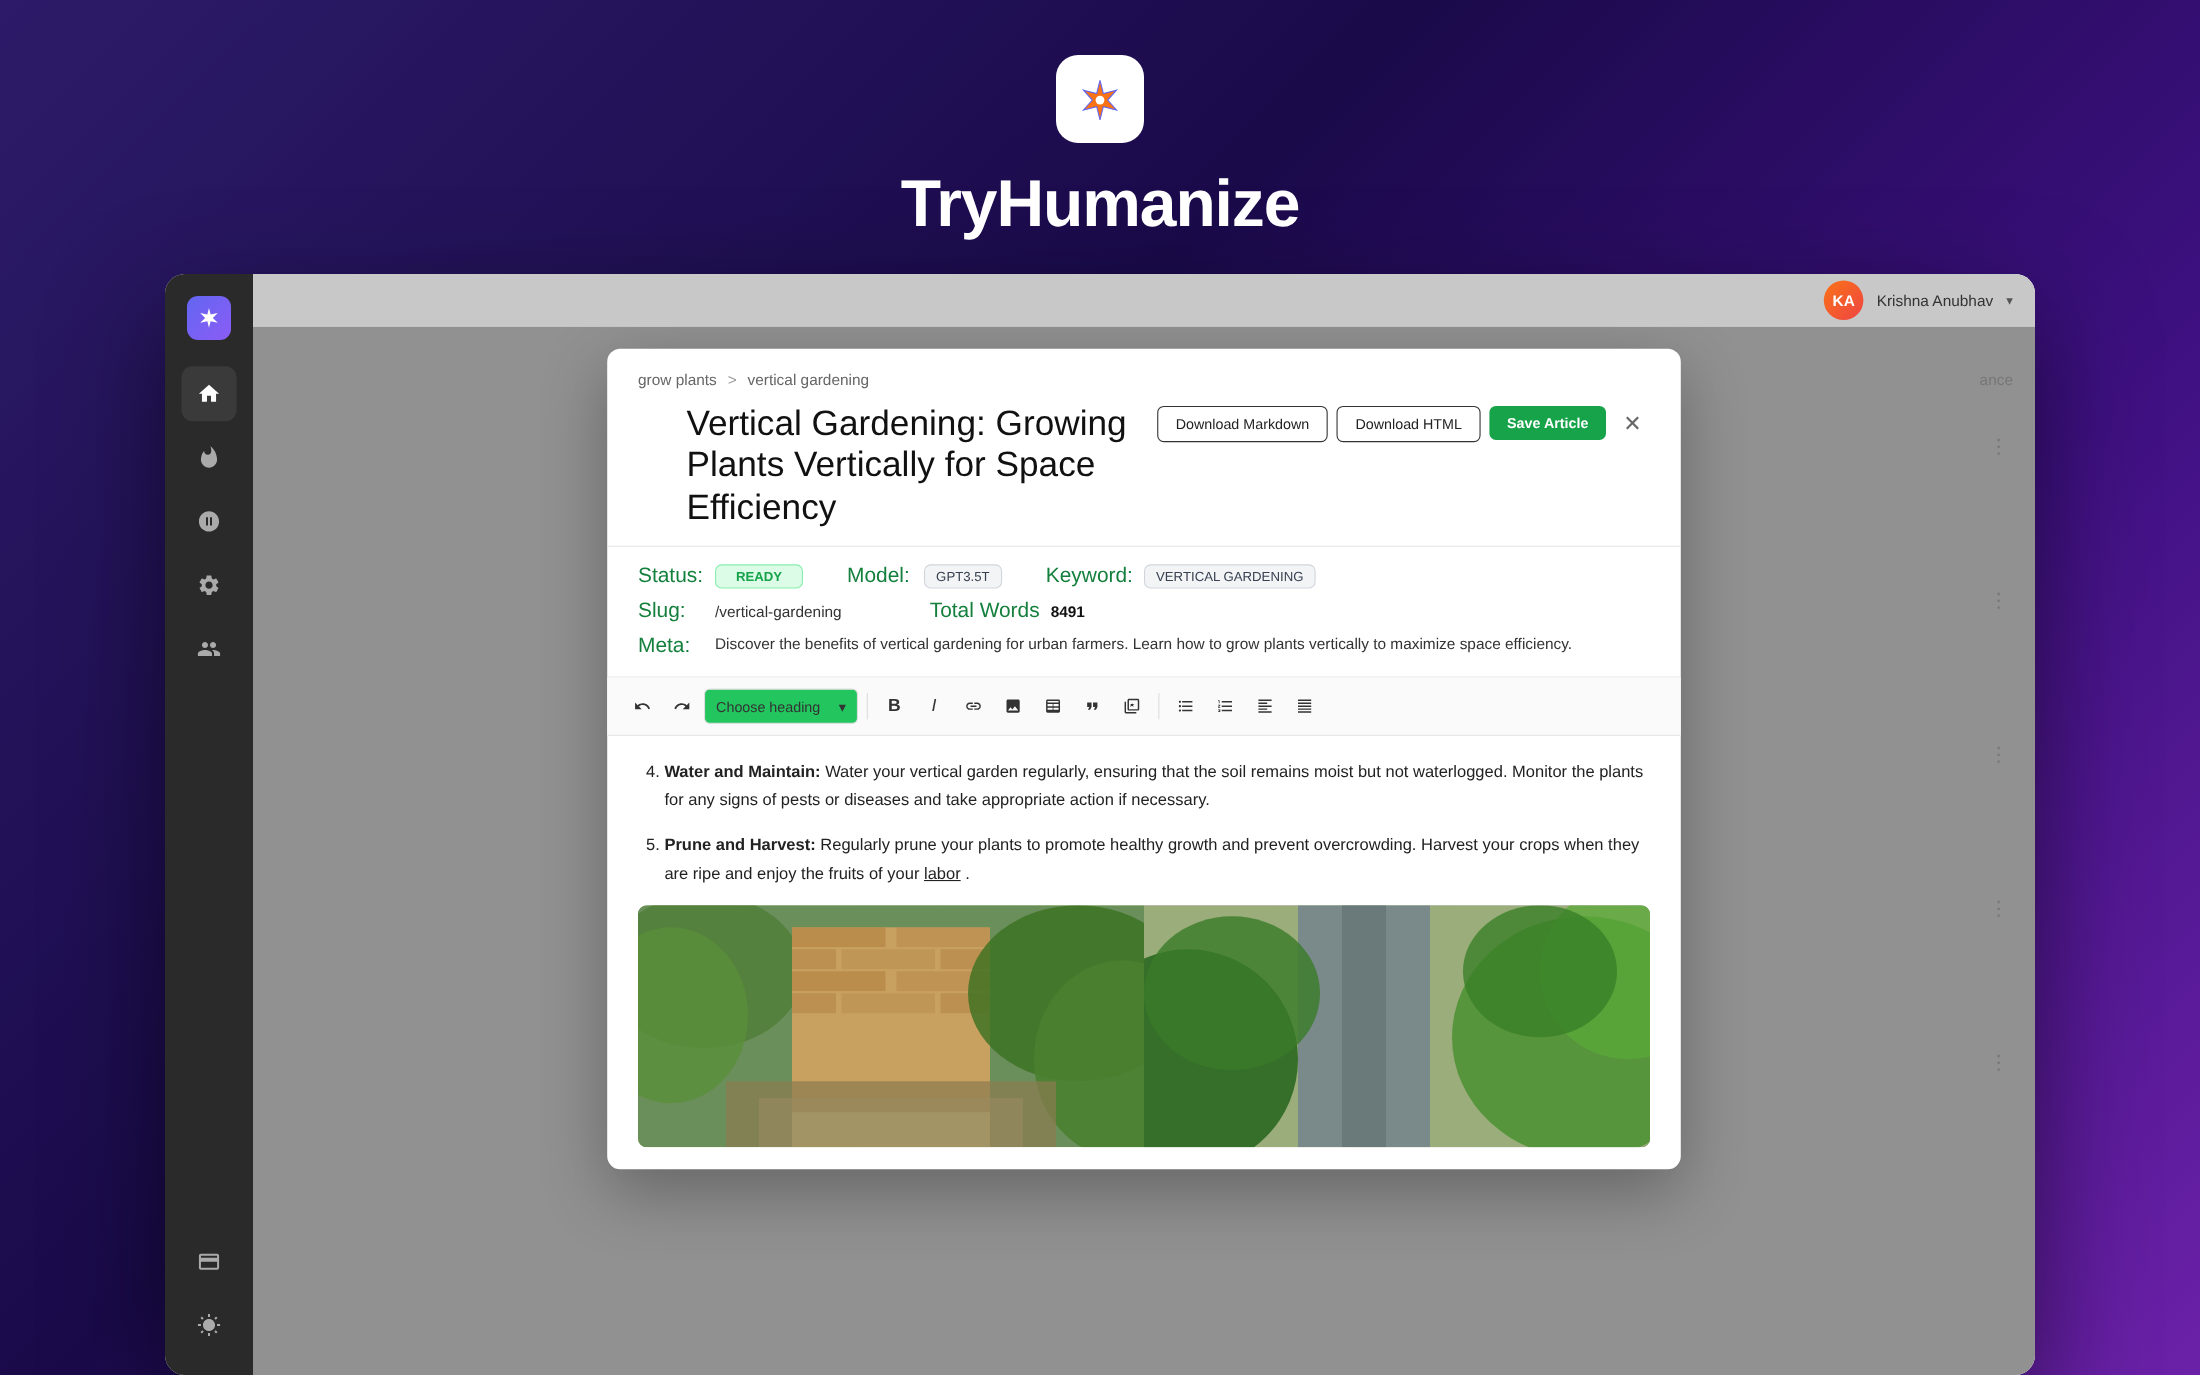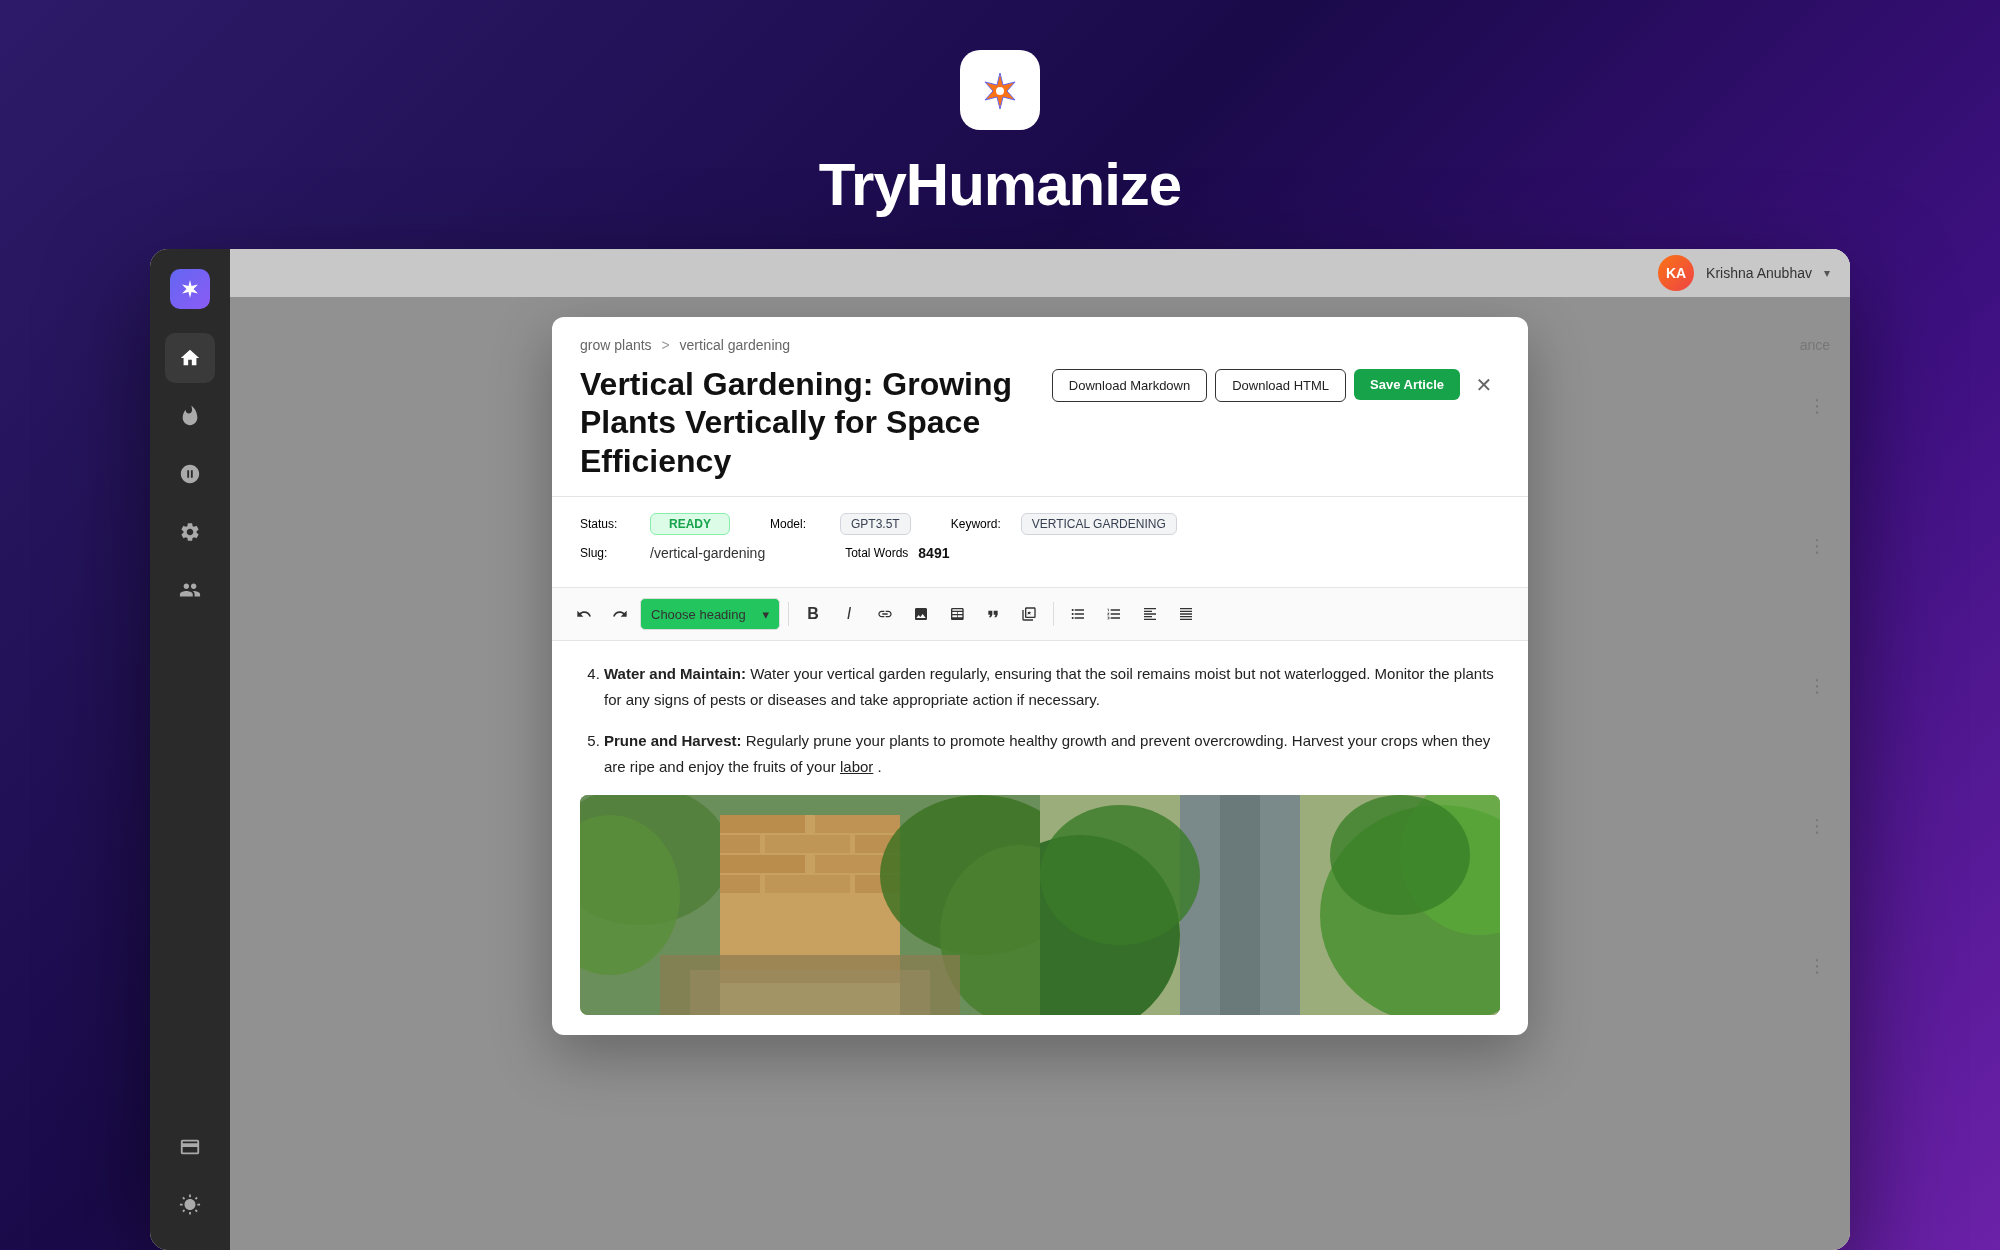--- a/index.html
+++ b/index.html
@@ -200,25 +200,26 @@
     }
 
     .modal-title-row {
       display: flex;
       align-items: flex-start;
       justify-content: space-between;
     }
 
     .modal-title {
       font-size: 32px;
-      font-weight: 700;
+      font-weight: 400;
       color: #111;
       line-height: 1.2;
       flex: 1;
       padding-right: 20px;
+      margin-left: 44px;
     }
 
     .modal-actions {
       display: flex;
       align-items: flex-start;
       gap: 8px;
       flex-shrink: 0;
       padding-top: 4px;
       justify-content: center;
     }
@@ -259,22 +260,22 @@
     }
 
     
     .meta-section {
       padding: 16px 28px;
       border-bottom: 1px solid #e5e5e5;
       flex-shrink: 0;
     }
 
     .meta-label {
-      font-size: 12px;
-      color: #000000;
+      font-size: 19px;
+      color: #15803d;
       min-width: 60px;
     }
 
     .badge-ready {
       background: #dcfce7;
       color: #16a34a;
       border: 1px solid #86efac;
       border-radius: 6px;
       padding: 3px 18px;
       font-size: 12px;
@@ -539,20 +540,24 @@
             <div style="display:flex; gap:80px; align-items:center; margin-bottom:10px;">
               <div style="display:flex; align-items:center; gap:10px;">
                 <span class="meta-label">Slug:</span>
                 <span class="meta-value">/vertical-gardening</span>
               </div>
               <div style="display:flex; align-items:center; gap:10px;">
                 <span class="meta-label">Total Words</span>
                 <span class="meta-value-bold">8491</span>
               </div>
             </div>
+            <div style="display:flex; align-items:flex-start; gap:10px;">
+              <span class="meta-label">Meta:</span>
+              <span class="meta-value">Discover the benefits of vertical gardening for urban farmers. Learn how to grow plants vertically to maximize space efficiency.</span>
+            </div>
           </div>
 
           <div class="editor-toolbar">
             <button class="toolbar-btn" title="Undo">
               <svg width="16" height="16" viewBox="0 0 24 24" fill="currentColor">
                   <path d="M12.5 8c-2.65 0-5.05.99-6.9 2.6L2 7v9h9l-3.62-3.62c1.39-1.16 3.16-1.88 5.12-1.88 3.54 0 6.55 2.31 7.6 5.5l2.37-.78C21.08 11.03 17.15 8 12.5 8z"></path>
                 </svg>
             </button>
             <button class="toolbar-btn" title="Redo">
               <svg width="16" height="16" viewBox="0 0 24 24" fill="currentColor">

